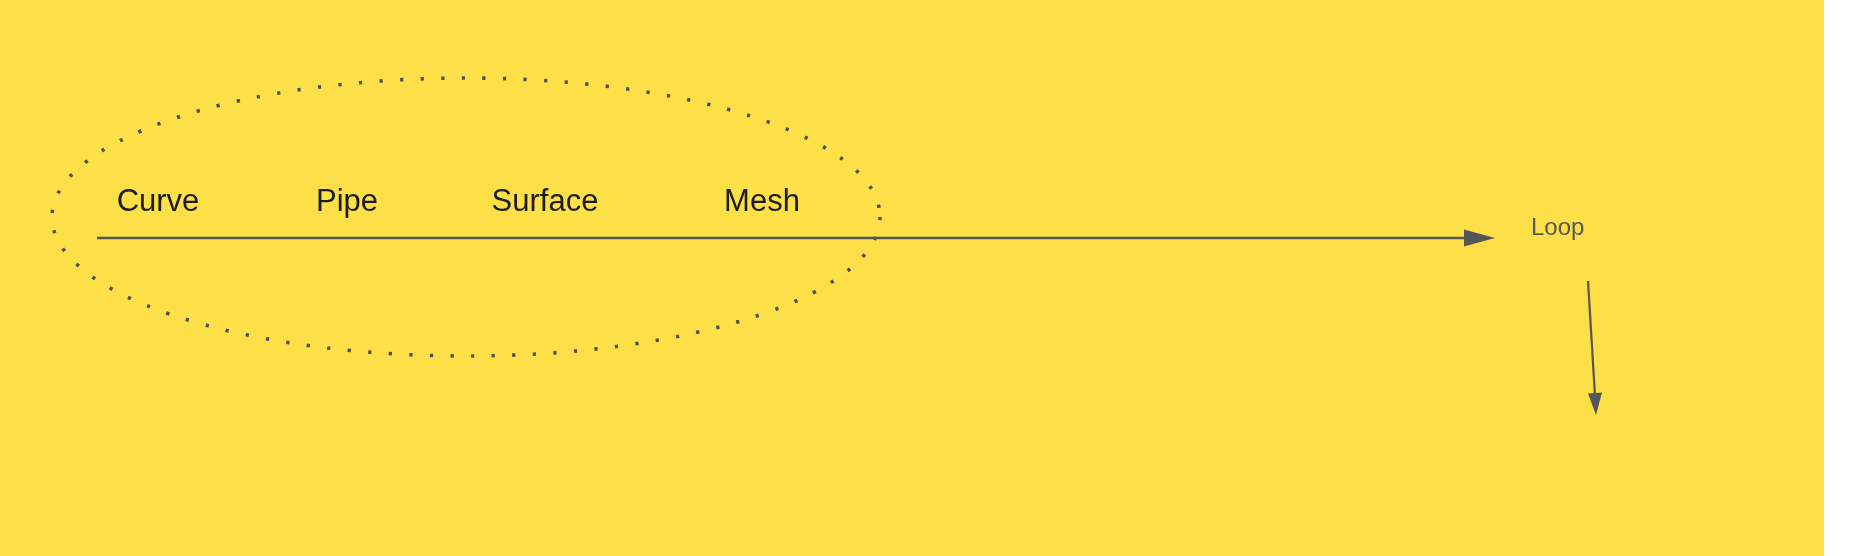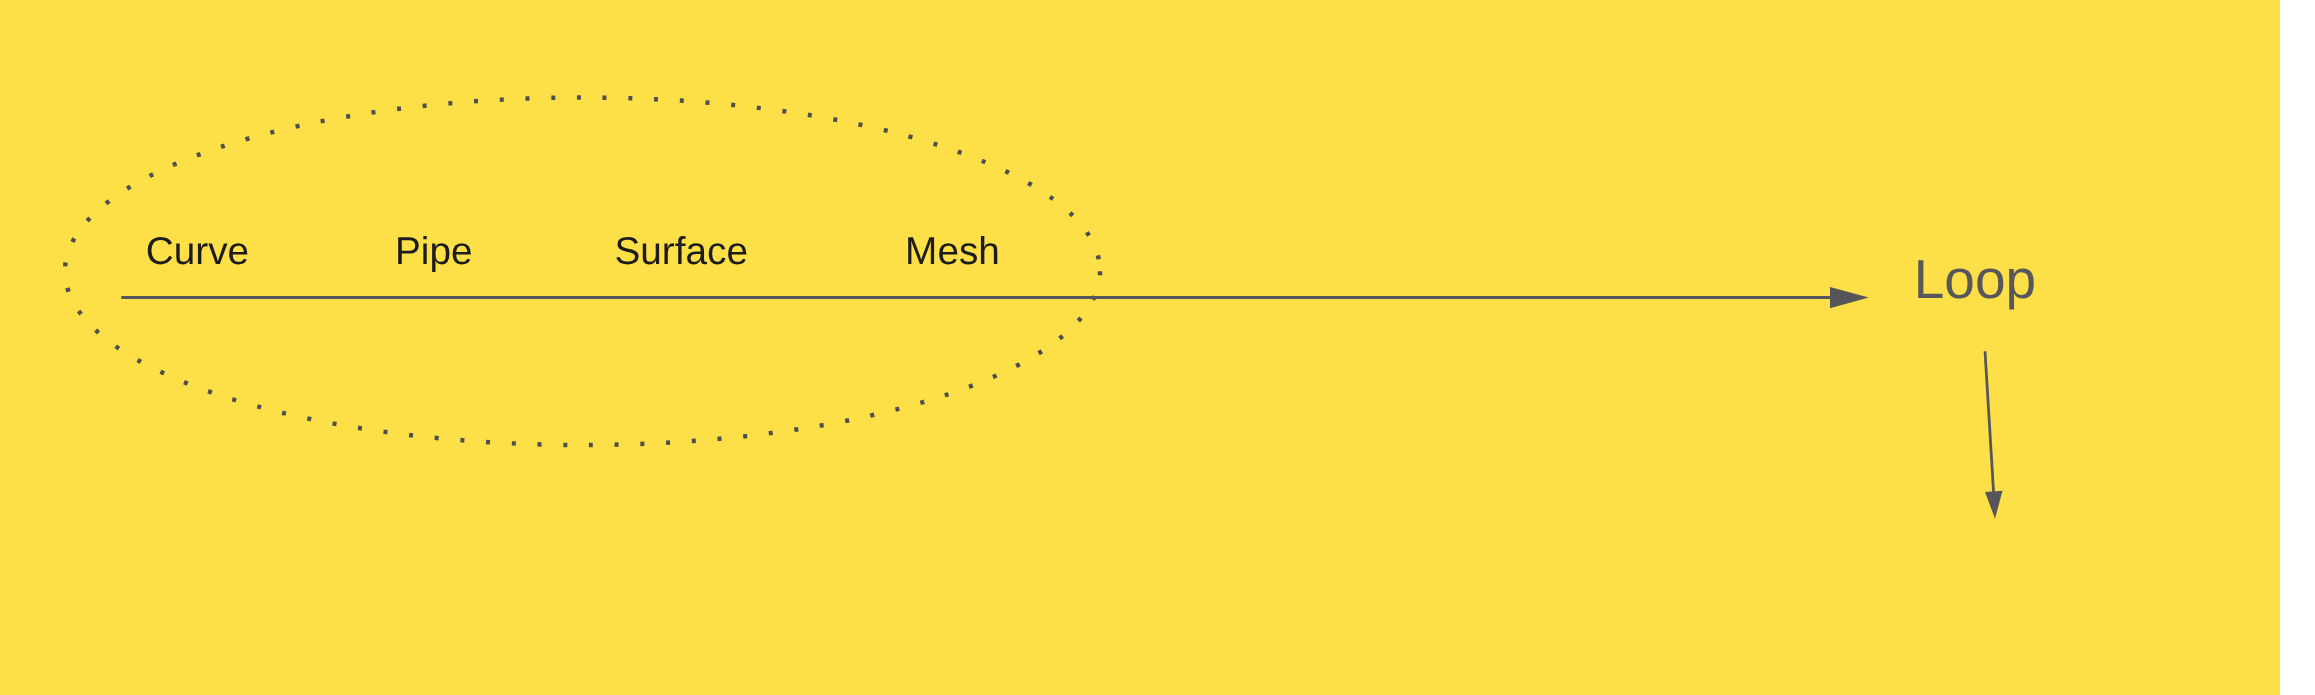--- a/index.html
+++ b/index.html
@@ -57,17 +57,17 @@
     <line x1="1588" y1="281" x2="1595" y2="396" stroke="#55555a" stroke-width="2.2"></line>
     <polygon points="1596,415 1588,393.5 1602,392.5" fill="#55555a"></polygon>
   </svg>
 
   <span class="txt flow-label" style="left:158px;">Curve</span>
   <span class="txt flow-label" style="left:347px;">Pipe</span>
   <span class="txt flow-label" style="left:545px;">Surface</span>
   <span class="txt flow-label" style="left:762px;">Mesh</span>
 
 
-  <span class="txt muted" style="left:1531px; top:202px; font-size:44px;">Loop</span>
+  <span class="txt muted" style="left:1531px; top:215px; font-size:24px;">Loop</span>
 
 
 
 </div>
 
 </body></html>

